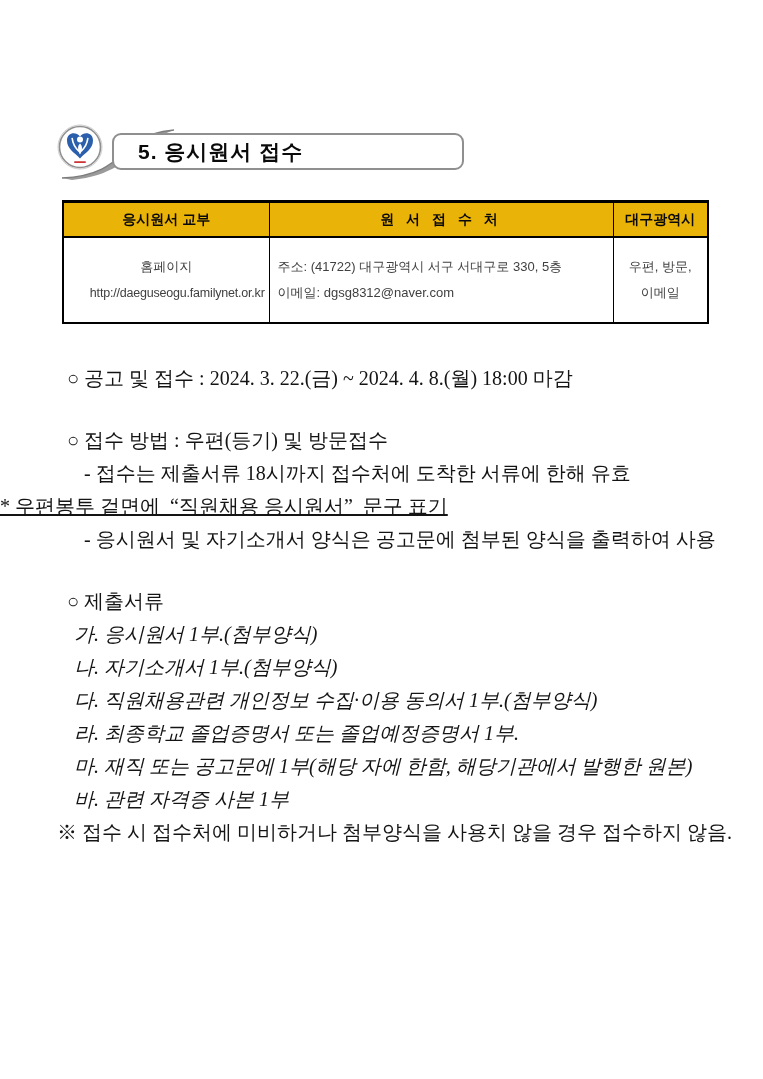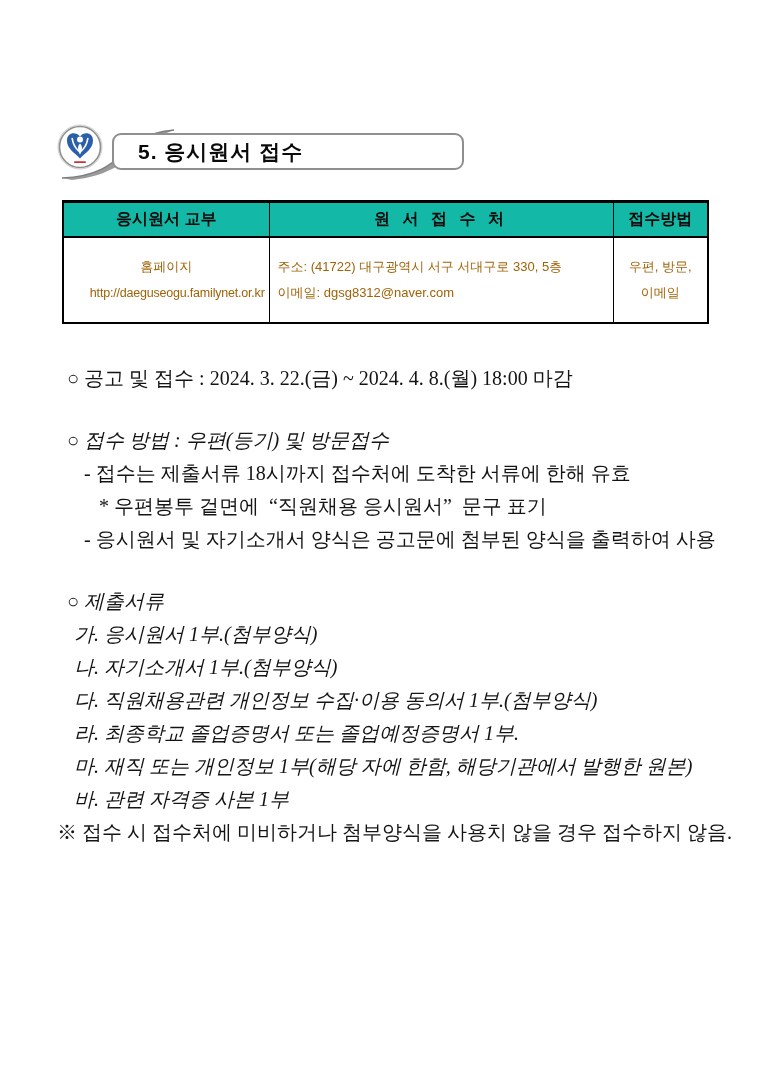--- a/index.html
+++ b/index.html
@@ -13,40 +13,40 @@
              display:flex;align-items:center;}
   #title-box .title-text{margin-left:24px;font-size:21px;font-weight:bold;
              letter-spacing:1px;color:#0a0a0a;font-family:"Liberation Sans",sans-serif;
              white-space:pre;}
   #logo-wrap{position:absolute;left:57px;top:124px;width:46px;height:46px;}
 
   
   #app-table{position:absolute;left:62px;top:200px;width:645px;border-collapse:collapse;
              table-layout:fixed;font-family:"Liberation Sans",sans-serif;}
   #app-table{border:2px solid #000;border-top:3px solid #000;border-bottom:2.5px solid #000;}
-  #app-table th{background:#14b8a6;border:1px solid #000;border-bottom:2.5px solid #000;
-             height:33px;font-size:16px;font-weight:bold;color:#0a0a0a;padding:0;}
+  #app-table th{background:#eab308;border:1px solid #000;border-bottom:2.5px solid #000;
+             height:33px;font-size:14px;font-weight:bold;color:#0a0a0a;padding:0;}
   #app-table td{border:1px solid #000;height:84px;vertical-align:middle;padding:0;
-             font-size:13px;color:#a16207;}
+             font-size:13px;color:#404040;}
   #app-table .c-center{text-align:center;}
   #app-table .cell-line{line-height:26px;white-space:pre;}
   #app-table td.place-cell{padding-left:8px;text-align:left;}
   #app-table .url-line{font-size:12.5px;letter-spacing:-0.2px;padding-left:22px;}
   .th-spaced{letter-spacing:4px;margin-left:13px;}
 
   
   #body-text{position:absolute;left:0;top:362px;width:763px;
              font-family:"Liberation Serif",serif;font-size:20px;color:#141414;}
   #body-text p{margin:0;line-height:33px;white-space:pre;}
   .ind-circle{padding-left:67px;}
   .ind-dash{padding-left:84px;}
-  .ind-star{padding-left:99px;}
+  .ind-star{text-decoration:underline;}
   .ind-item{padding-left:74px;font-style:italic;}
   .ind-note{padding-left:57px;}
-  .gap-before{margin-top:29px !important;font-style:italic;}
+  .gap-before{margin-top:29px !important;}
 </style>
 </head>
 <body>
 
 <div id="page">
 
   <svg id="header-art" viewBox="0 0 420 70" xmlns="http://www.w3.org/2000/svg">
     <path d="M 12 63 C 58 61 68 41 88 27 C 98 19 112 16 124 15
              C 112 20 102 23 94 30 C 76 45 62 61 22 65 Z" fill="#9a9a9a"></path>
     <path d="M 12 63 C 58 61 68 41 88 27 C 98 19 112 16 124 15" fill="none" stroke="#7d7d7d" stroke-width="1.4"></path>
@@ -71,21 +71,21 @@
   <table id="app-table">
     <colgroup>
       <col style="width:206px">
         <col style="width:344px">
         <col style="width:95px">
     </colgroup>
     <thead>
       <tr>
         <th>응시원서 교부</th>
         <th class="th-spaced">원 서 접 수 처</th>
-        <th>접수방법</th>
+        <th>대구광역시</th>
       </tr>
     </thead>
     <tbody>
       <tr>
         <td class="c-center">
           <div class="cell-line">홈페이지</div>
           <div class="cell-line url-line">http://daeguseogu.familynet.or.kr</div>
         </td>
         <td class="place-cell">
           <div class="cell-line">주소: (41722) 대구광역시 서구 서대구로 330, 5층</div>
@@ -103,18 +103,18 @@
     <p class="ind-circle">○ 공고 및 접수 : 2024. 3. 22.(금) ~ 2024. 4. 8.(월) 18:00 마감</p>
     <p class="ind-circle gap-before">○ 접수 방법 : 우편(등기) 및 방문접수</p>
     <p class="ind-dash">- 접수는 제출서류 18시까지 접수처에 도착한 서류에 한해 유효</p>
     <p class="ind-star">* 우편봉투 겉면에  “직원채용 응시원서”  문구 표기</p>
     <p class="ind-dash">- 응시원서 및 자기소개서 양식은 공고문에 첨부된 양식을 출력하여 사용</p>
     <p class="ind-circle gap-before">○ 제출서류</p>
     <p class="ind-item">가. 응시원서 1부.(첨부양식)</p>
     <p class="ind-item">나. 자기소개서 1부.(첨부양식)</p>
     <p class="ind-item">다. 직원채용관련 개인정보 수집·이용 동의서 1부.(첨부양식)</p>
     <p class="ind-item">라. 최종학교 졸업증명서 또는 졸업예정증명서 1부.</p>
-    <p class="ind-item">마. 재직 또는 개인정보 1부(해당 자에 한함, 해당기관에서 발행한 원본)</p>
+    <p class="ind-item">마. 재직 또는 공고문에 1부(해당 자에 한함, 해당기관에서 발행한 원본)</p>
     <p class="ind-item">바. 관련 자격증 사본 1부</p>
     <p class="ind-note">※ 접수 시 접수처에 미비하거나 첨부양식을 사용치 않을 경우 접수하지 않음.</p>
   </div>
 
 </div>
 
 </body></html>

